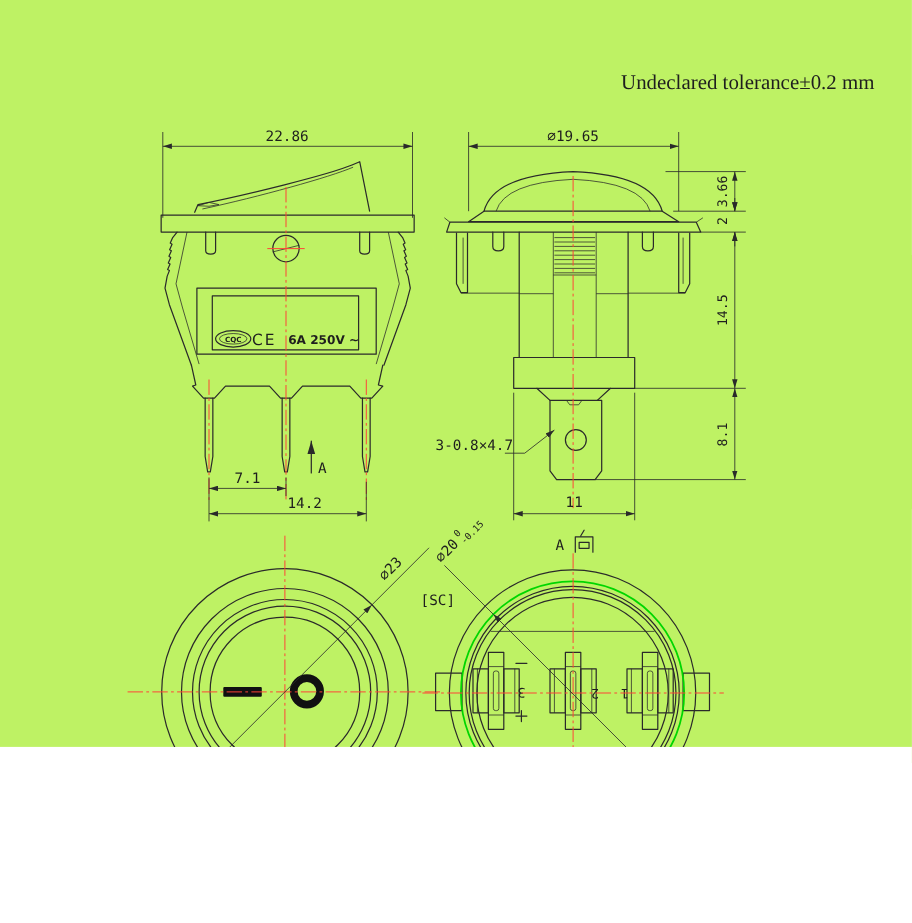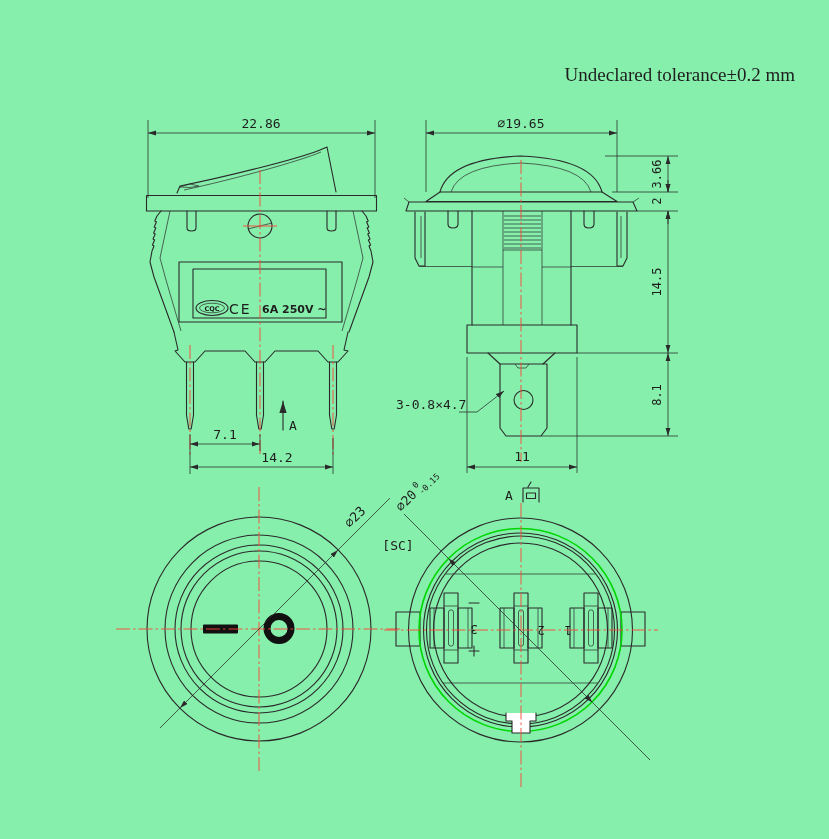--- a/index.html
+++ b/index.html
@@ -1,17 +1,17 @@
 <!DOCTYPE html>
 <html style="--line: #2a2a2a; --centerline-red: #ff4438; --highlight-green: #00d600;"><head>
 <meta charset="utf-8">
 <style>
   :root{ --line:#2a2a2a; --centerline-red:#ff4438; --highlight-green:#00d600; }
   html,body{margin:0;padding:0;background:#fff;}
-  .page{position:relative;width:829px;height:839px;background:#86efac;overflow:hidden;}
+  .page{position:relative;width:829px;height:679px;background:#bef264;overflow:hidden;}
   svg{display:block;}
   .s{stroke:var(--line);stroke-width:1.1;fill:none;stroke-linejoin:round;stroke-linecap:round}
   .t{stroke:var(--line);stroke-width:.7;fill:none;stroke-linejoin:round}
   .d{stroke:var(--line);stroke-width:.75;fill:none}
   .cl{stroke:var(--centerline-red);stroke-width:.9;fill:none;stroke-dasharray:14 3 2.5 3}
   .cls{stroke:var(--centerline-red);stroke-width:.9;fill:none}
   .gr{stroke:var(--highlight-green);stroke-width:1.6;fill:none}
   .blk{fill:#111;stroke:none}
   text{fill:#1e1e1e;font-family:"DejaVu Sans Mono",monospace}
   .dt{font-size:13px}

